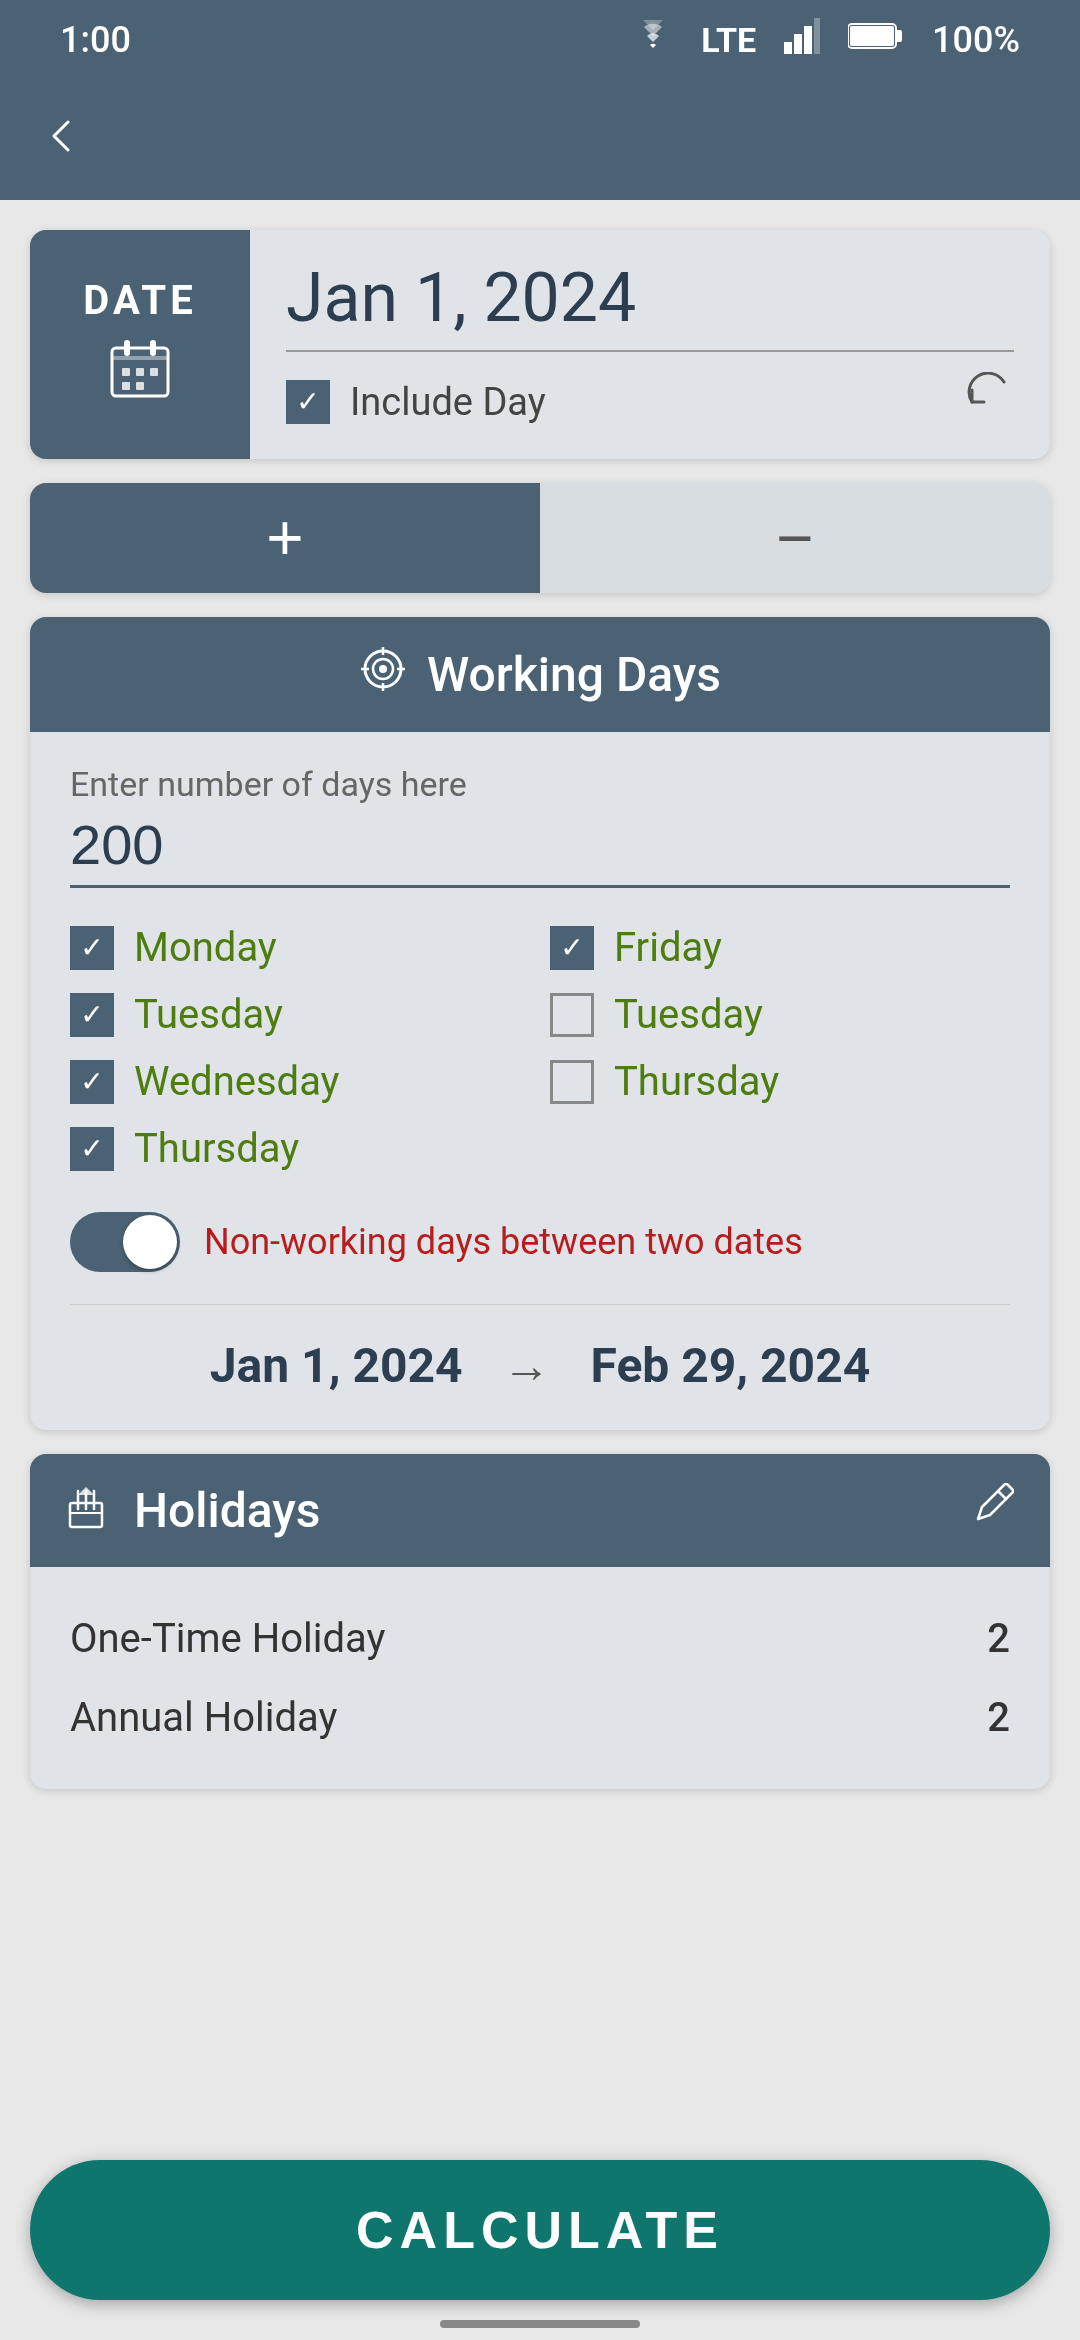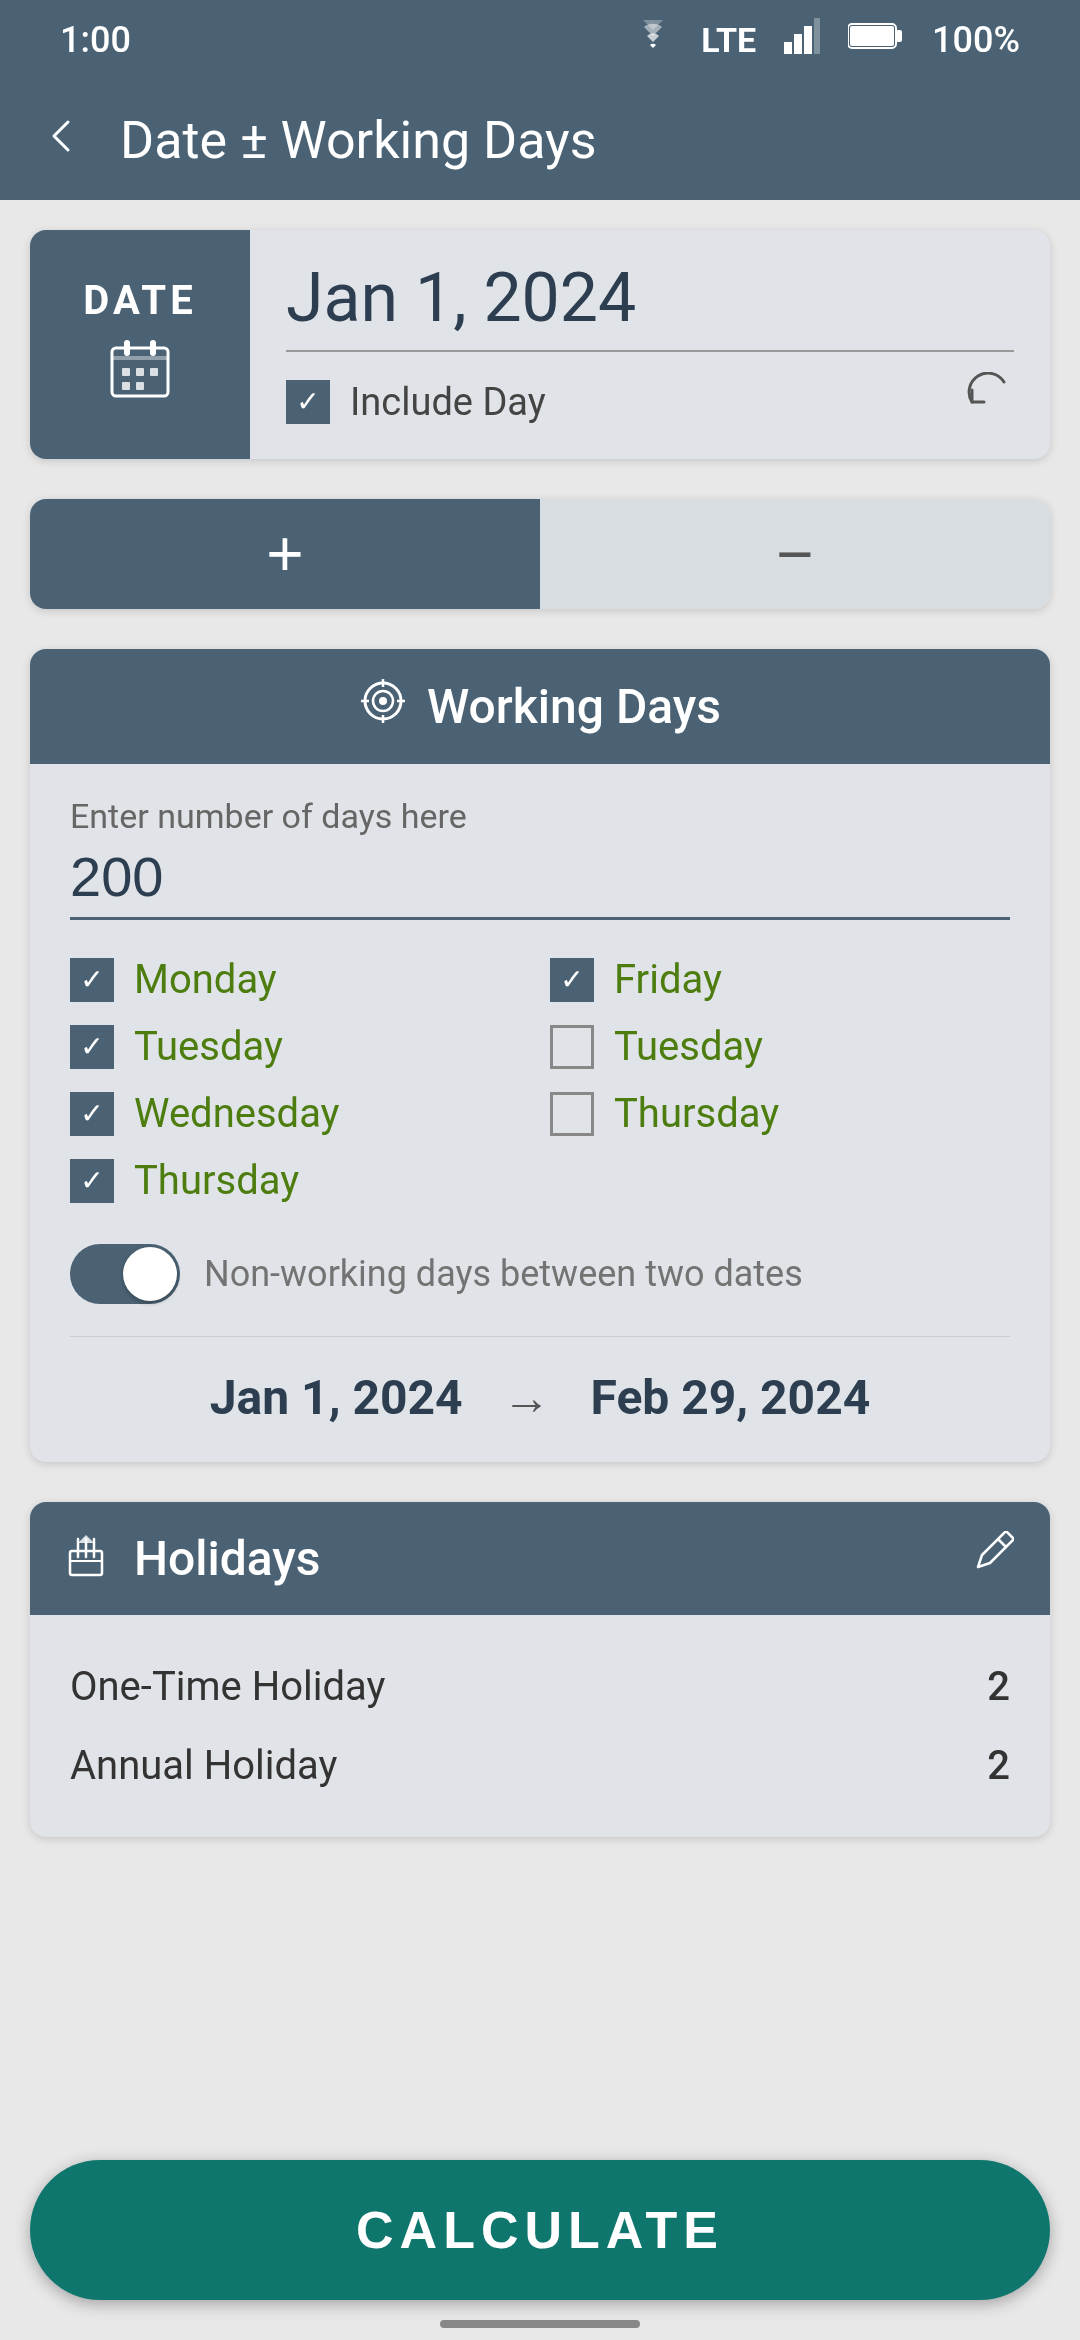--- a/index.html
+++ b/index.html
@@ -48,21 +48,21 @@
       color: white;
       font-size: 52px;
       cursor: pointer;
     }
 
     
     .content {
       padding: 30px 30px 160px 30px;
       display: flex;
       flex-direction: column;
-      gap: 40px;
+      gap: 24px;
     }
 
     
     .date-card {
       background: #e0e4e8;
       border-radius: 16px;
       overflow: hidden;
       display: flex;
       box-shadow: 0 2px 8px rgba(0,0,0,0.15);
     }
@@ -247,21 +247,21 @@
       height: 54px;
       background: white;
       border-radius: 50%;
       position: absolute;
       top: 3px;
       right: 3px;
       box-shadow: 0 2px 4px rgba(0,0,0,0.3);
     }
     .toggle-label {
       font-size: 36px;
-      color: #737373;
+      color: #b91c1c;
     }
 
     .date-range-row {
       display: flex;
       align-items: center;
       justify-content: center;
       gap: 40px;
     }
     .date-range-value {
       font-size: 48px;
@@ -373,21 +373,20 @@
     <span>100%</span>
   </div>
 </div>
 
 <div class="app-bar">
   <span class="back-arrow">
     <svg width="44" height="44" viewBox="0 0 44 44" fill="white">
       <path d="M28 8L14 22l14 14" stroke="white" stroke-width="3" fill="none" stroke-linecap="round" stroke-linejoin="round"></path>
     </svg>
   </span>
-  <span class="app-bar-title">Date ± Working Days</span>
 </div>
 
 <div class="content">
 
   <div class="date-card">
     <div class="date-label-box">
       <span class="date-label-text">DATE</span>
       <span class="calendar-icon-box">
         <svg width="64" height="64" viewBox="0 0 64 64" fill="none">
           <rect x="4" y="12" width="56" height="48" rx="4" stroke="white" stroke-width="3"></rect>

